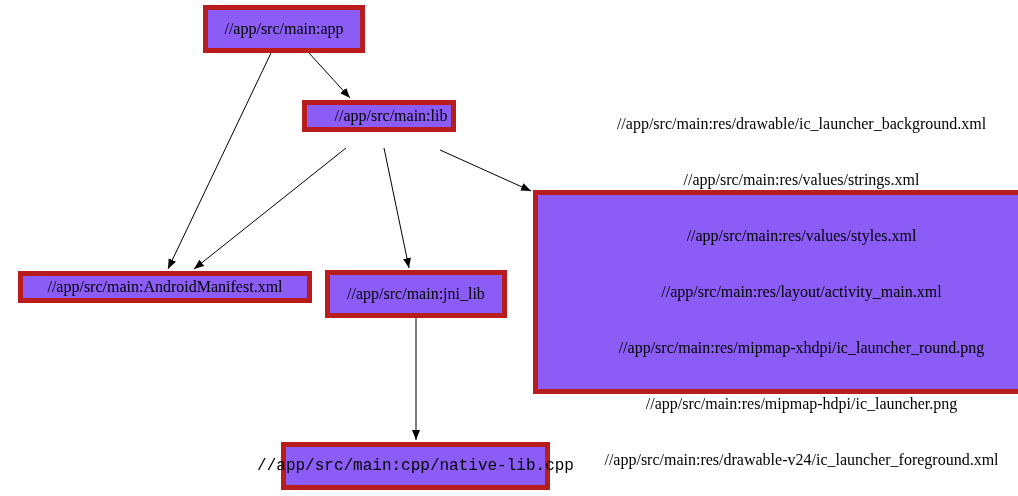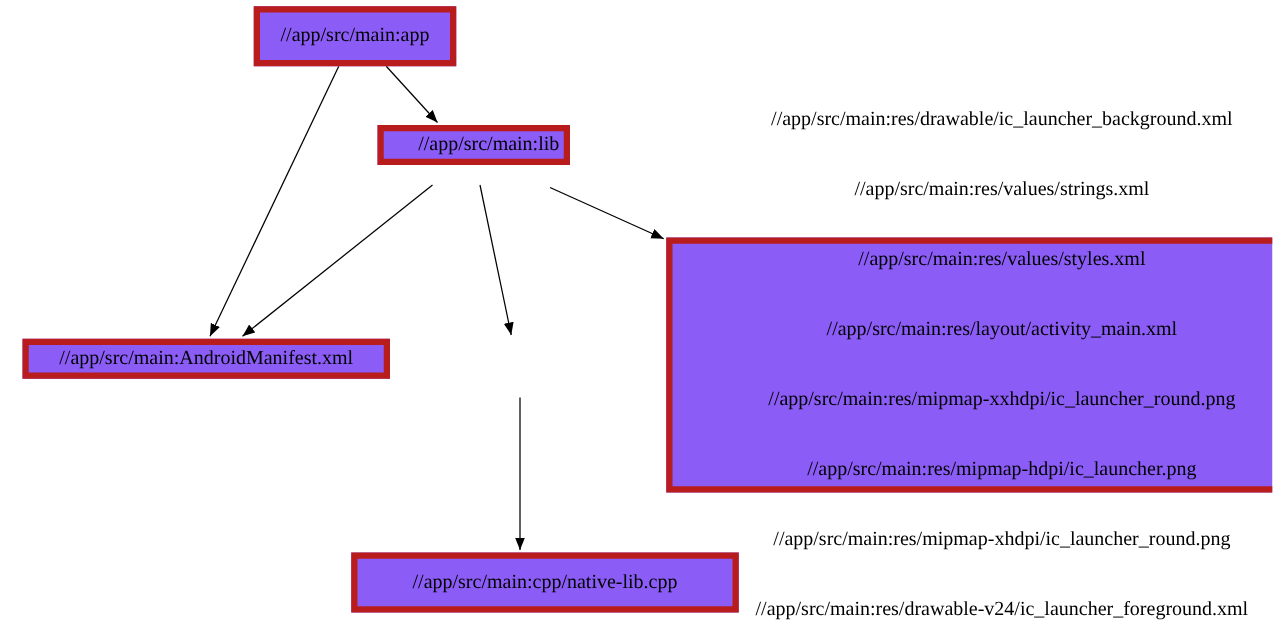--- a/index.html
+++ b/index.html
@@ -69,29 +69,31 @@
   </div>
 
   <div class="node" style="left:302px; top:100px; width:154px; height:32px;padding-left:24px;">
     <span>//app/src/main:lib</span>
   </div>
 
   <div class="node" style="left:6px; top:271px; width:294px; height:32px;margin-left:12px;">
     <span>//app/src/main:AndroidManifest.xml</span>
   </div>
 
+  <div class="node" style="left:325px; top:270px; width:182px; height:48px;">
+    <span>//app/src/main:jni_lib</span>
+  </div>
 
   <div class="node multi" style="left:533px; top:190px; width:537px; height:204px;gap:36px;">
     <div>//app/src/main:res/drawable/ic_launcher_background.xml</div>
     <div>//app/src/main:res/values/strings.xml</div>
     <div>//app/src/main:res/values/styles.xml</div>
     <div>//app/src/main:res/layout/activity_main.xml</div>
-    <div>//app/src/main:res/mipmap-xxhdpi/ic_launcher_round.png</div>
+    <div>//app/src/main:res/mipmap-xhdpi/ic_launcher_round.png</div>
     <div>//app/src/main:res/mipmap-hdpi/ic_launcher.png</div>
-    <div>//app/src/main:res/mipmap-xhdpi/ic_launcher_round.png</div>
     <div>//app/src/main:res/drawable-v24/ic_launcher_foreground.xml</div>
   </div>
 
-  <div class="node" style="left:281px; top:442px; width:310px; height:48px;">
+  <div class="node" style="left:281px; top:442px; width:269px; height:48px;font-family:Liberation Mono, monospace;">
     <span>//app/src/main:cpp/native-lib.cpp</span>
   </div>
 
 </div>
 
 </body></html>

